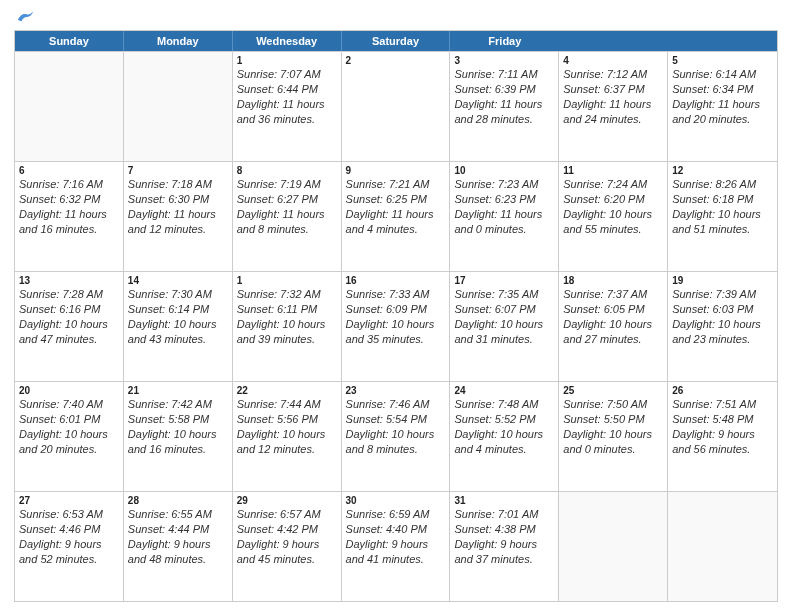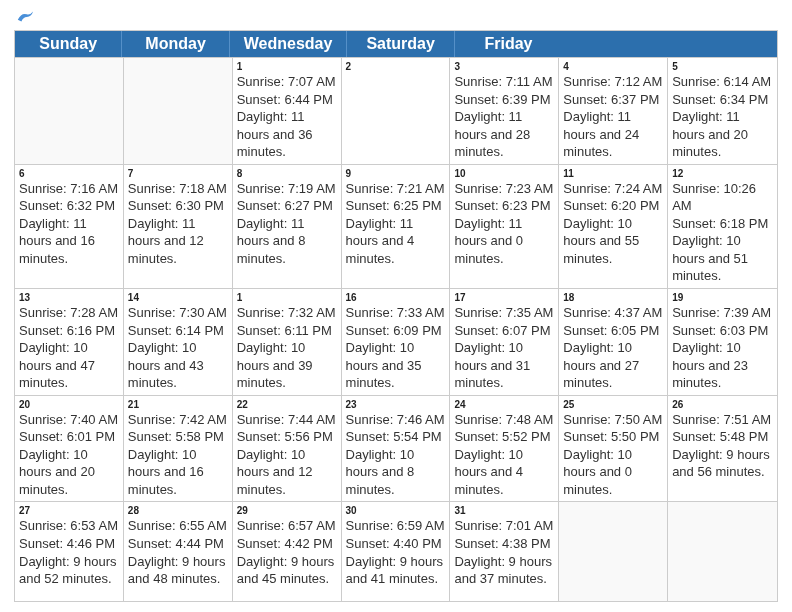--- a/index.html
+++ b/index.html
@@ -61,21 +61,21 @@
       flex-direction: column;
       border: 1px solid #ccc;
     }
     .cal-header {
       display: grid;
       grid-template-columns: repeat(7, 1fr);
       background: #2c6fad;
     }
     .cal-header-cell {
       color: #fff;
-      font-size: 16px;
+      font-size: 11px;
       font-weight: bold;
       text-align: center;
       padding: 4px 14px;
       border-right: 1px solid #5590c8;
     }
     .cal-header-cell:last-child { border-right: none; }
     .cal-body {
       flex: 1;
       display: flex;
       flex-direction: column;
@@ -97,23 +97,24 @@
     .cal-cell:last-child { border-right: none; }
     .cal-cell.empty { background: #f9f9f9; }
     .cell-day {
       font-size: 10px;
       font-weight: bold;
       color: #222;
       display: block;
       margin-bottom: 1px;
     }
     .cell-info {
-      font-size: 13px;
+      font-size: 11px;
       line-height: 1.35;
       color: #333;
+      font-style: italic;
     }
   </style>
 </head>
 <body>
 
 <div class="page">
   <div class="header">
     <div class="logo">
       <div class="logo-text">
         <span class="logo-general"></span>
@@ -183,21 +184,21 @@
           <div class="cal-cell">
             <span class="cell-day">10</span>
             <div class="cell-info"><span>Sunrise: 7:23 AM</span><br><span>Sunset: 6:23 PM</span><br><span>Daylight: 11 hours and 0 minutes.</span></div>
           </div>
           <div class="cal-cell">
             <span class="cell-day">11</span>
             <div class="cell-info"><span>Sunrise: 7:24 AM</span><br><span>Sunset: 6:20 PM</span><br><span>Daylight: 10 hours and 55 minutes.</span></div>
           </div>
           <div class="cal-cell">
             <span class="cell-day">12</span>
-            <div class="cell-info"><span>Sunrise: 10:26 AM</span><br><span>Sunset: 6:18 PM</span><br><span>Daylight: 10 hours and 51 minutes.</span></div>
+            <div class="cell-info"><span>Sunrise: 8:26 AM</span><br><span>Sunset: 6:18 PM</span><br><span>Daylight: 10 hours and 51 minutes.</span></div>
           </div>
         </div>
         <div class="cal-row">
           <div class="cal-cell">
             <span class="cell-day">13</span>
             <div class="cell-info"><span>Sunrise: 7:28 AM</span><br><span>Sunset: 6:16 PM</span><br><span>Daylight: 10 hours and 47 minutes.</span></div>
           </div>
           <div class="cal-cell">
             <span class="cell-day">14</span>
             <div class="cell-info"><span>Sunrise: 7:30 AM</span><br><span>Sunset: 6:14 PM</span><br><span>Daylight: 10 hours and 43 minutes.</span></div>
@@ -209,21 +210,21 @@
           <div class="cal-cell">
             <span class="cell-day">16</span>
             <div class="cell-info"><span>Sunrise: 7:33 AM</span><br><span>Sunset: 6:09 PM</span><br><span>Daylight: 10 hours and 35 minutes.</span></div>
           </div>
           <div class="cal-cell">
             <span class="cell-day">17</span>
             <div class="cell-info"><span>Sunrise: 7:35 AM</span><br><span>Sunset: 6:07 PM</span><br><span>Daylight: 10 hours and 31 minutes.</span></div>
           </div>
           <div class="cal-cell">
             <span class="cell-day">18</span>
-            <div class="cell-info"><span>Sunrise: 4:37 AM</span><br><span>Sunset: 6:05 PM</span><br><span>Daylight: 10 hours and 27 minutes.</span></div>
+            <div class="cell-info"><span>Sunrise: 7:37 AM</span><br><span>Sunset: 6:05 PM</span><br><span>Daylight: 10 hours and 27 minutes.</span></div>
           </div>
           <div class="cal-cell">
             <span class="cell-day">19</span>
             <div class="cell-info"><span>Sunrise: 7:39 AM</span><br><span>Sunset: 6:03 PM</span><br><span>Daylight: 10 hours and 23 minutes.</span></div>
           </div>
         </div>
         <div class="cal-row">
           <div class="cal-cell">
             <span class="cell-day">20</span>
             <div class="cell-info"><span>Sunrise: 7:40 AM</span><br><span>Sunset: 6:01 PM</span><br><span>Daylight: 10 hours and 20 minutes.</span></div>

